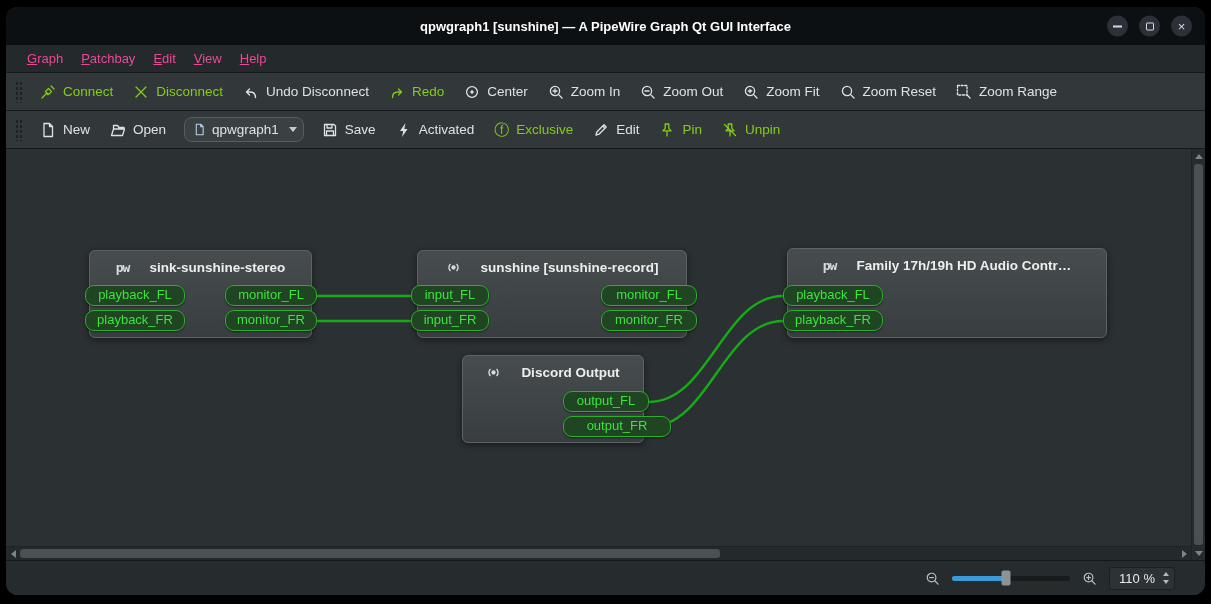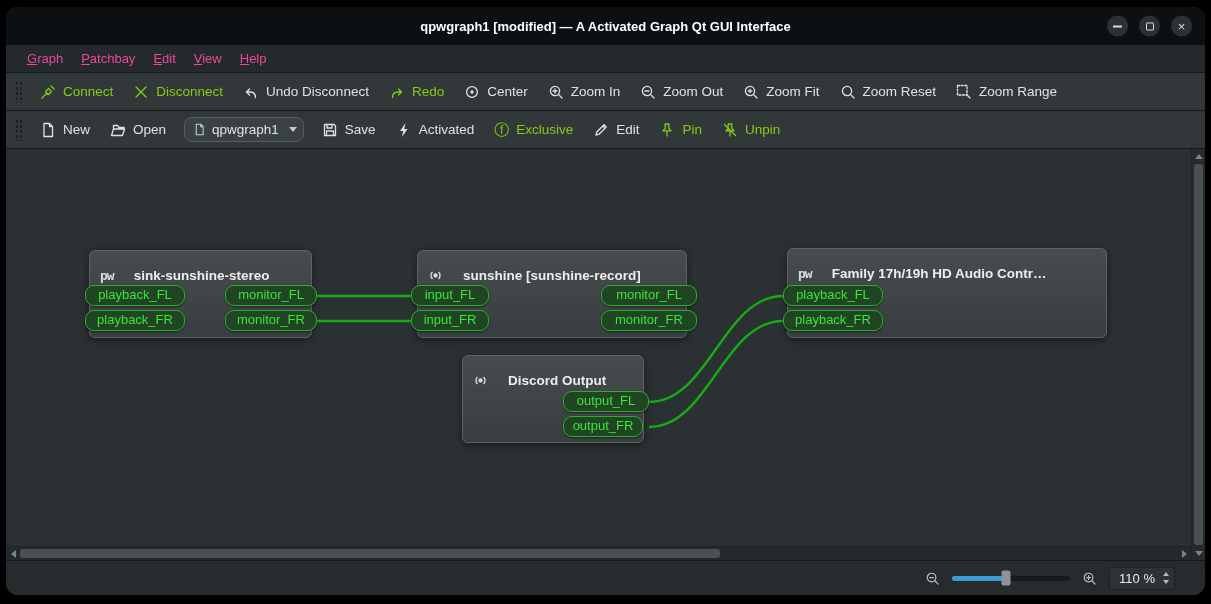--- a/index.html
+++ b/index.html
@@ -48,22 +48,22 @@
 
   
   .canvas-wrap { flex:1; display:flex; min-height:0; }
   .canvas-col { flex:1; display:flex; flex-direction:column; min-width:0; }
   .canvas { flex:1; position:relative; overflow:hidden; background:#2b3032; }
   .links { position:absolute; left:0; top:0; pointer-events:none; }
   .links path { stroke:#16ac16; stroke-width:2.4; fill:none; }
 
   .node { position:absolute; border-radius:6px; border:1px solid #5d6365;
     background:linear-gradient(#474d4f, #383e40); box-shadow:0 2px 7px rgba(0,0,0,.45); }
-  .node-header { display:flex; align-items:center; gap:20px; padding:17px 10px 0 10px;
-    color:#eceeee; font-size:13.5px; font-weight:bold; white-space:nowrap; overflow:hidden; }
+  .node-header { display:flex; align-items:center; gap:20px; padding:9px 10px 0 10px;
+    color:#eceeee; font-size:13.5px; font-weight:bold; white-space:nowrap; overflow:hidden;justify-content:center; }
   .pw-icon { font-family:"DejaVu Sans Mono", monospace; font-weight:bold;
     font-size:13px; color:#d8dcdc; letter-spacing:-1px; }
   .stream-icon { width:15px; height:15px; stroke:#d8dcdc; fill:none; stroke-width:1.3; flex:none; }
   .stream-icon .dot { fill:#d8dcdc; stroke:none; }
 
   .port { position:absolute; height:21px; line-height:18px; border-radius:9px;
     border:1.5px solid #2eae2e; background:#1f4522; color:#3ce43c;
     font-size:13px; text-align:center; box-shadow:0 1px 2px rgba(0,0,0,.5);
     overflow:hidden; white-space:nowrap; }
 
@@ -98,21 +98,21 @@
   .spin-arrows { display:flex; flex-direction:column; gap:4px; align-items:center; }
   .spin-up   { width:0; height:0; border-left:3.5px solid transparent; border-right:3.5px solid transparent; border-bottom:4px solid #b4babc; }
   .spin-down { width:0; height:0; border-left:3.5px solid transparent; border-right:3.5px solid transparent; border-top:4px solid #b4babc; }
 </style>
 </head>
 <body>
 
 <div class="window">
 
   <div class="titlebar">
-    <div class="title">qpwgraph1 [modified] — A Activated Graph Qt GUI Interface</div>
+    <div class="title">qpwgraph1 [sunshine] — A PipeWire Graph Qt GUI Interface</div>
     <div class="win-controls">
       <div class="win-btn">
           <span class="min-glyph"></span>
         </div>
       <div class="win-btn">
           <span class="max-glyph"></span>
         </div>
       <div class="win-btn">
           <span>×</span>
         </div>
@@ -317,21 +317,21 @@
 
         <div class="port" style="left:405px;top:136px;width:78px">input_FL</div>
         <div class="port" style="left:405px;top:161px;width:78px">input_FR</div>
         <div class="port" style="left:595px;top:136px;width:96px">monitor_FL</div>
         <div class="port" style="left:595px;top:161px;width:96px">monitor_FR</div>
 
         <div class="port" style="left:777px;top:136px;width:100px">playback_FL</div>
         <div class="port" style="left:777px;top:161px;width:100px">playback_FR</div>
 
         <div class="port" style="left:557px;top:242px;width:86px">output_FL</div>
-        <div class="port" style="left:557px;top:267px;width:80px">output_FR</div>
+        <div class="port" style="left:557px;top:267px;width:108px">output_FR</div>
       </div>
 
       <div class="hscroll">
         <div class="sb-btn">
             <div class="tri-left"></div>
           </div>
         <div class="hthumb"></div>
         <div class="htrack"></div>
         <div class="sb-btn">
             <div class="tri-right"></div>

